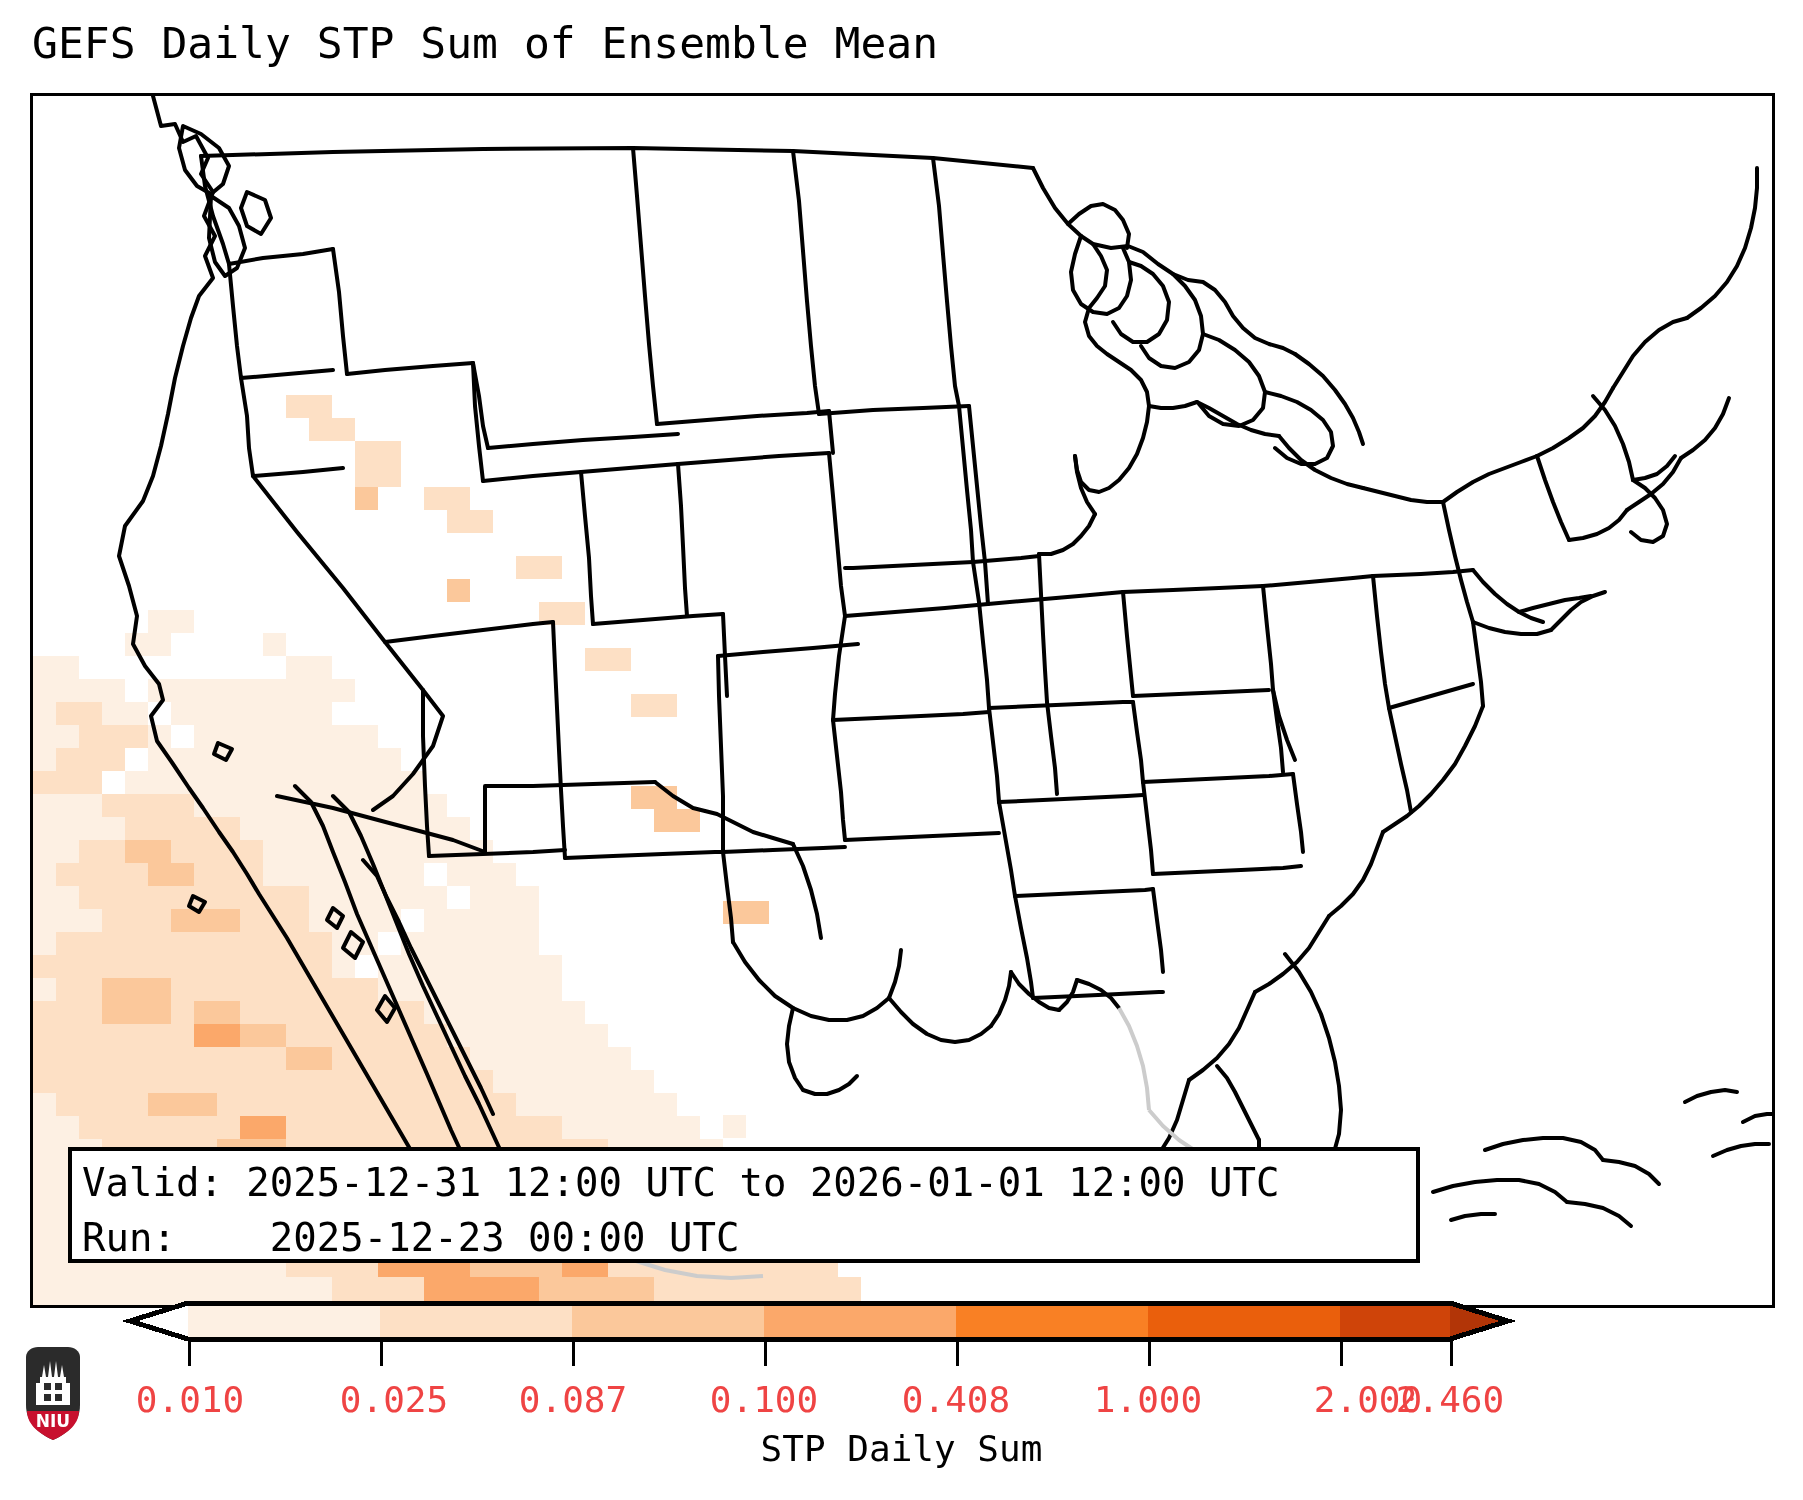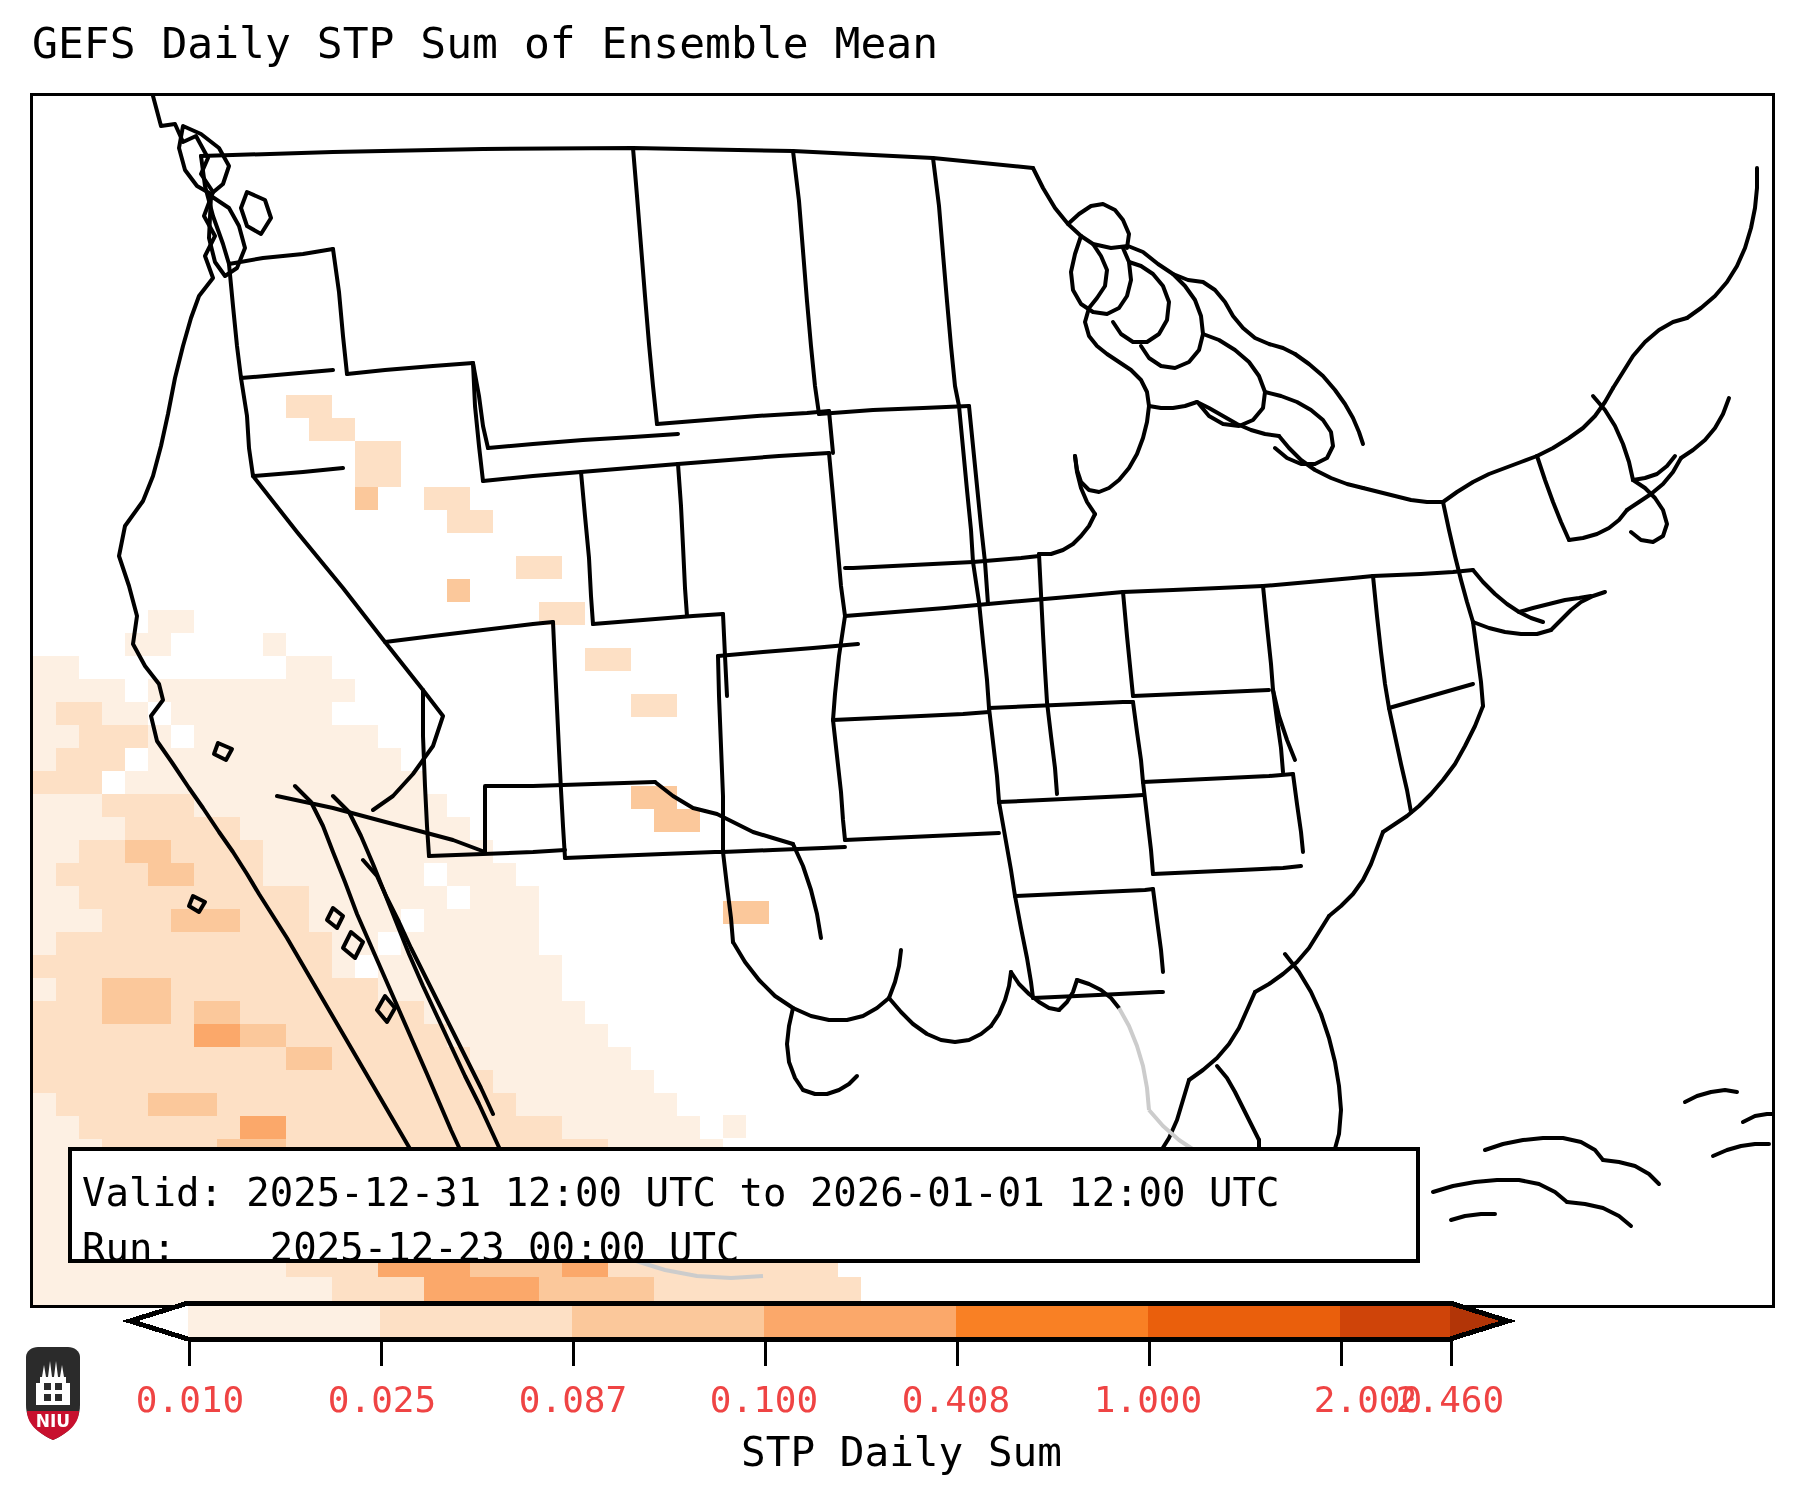--- a/index.html
+++ b/index.html
@@ -35,21 +35,21 @@
 
   .heat{position:absolute;left:0;top:0;width:100%;height:100%;}
 
   
   #info-box{
     position:absolute;left:67px;top:1146px;
     width:1352px;height:116px;
     border:4px solid #000;
     background:#ffffff;
     box-sizing:border-box;
-    padding:14px 0 0 10px;
+    padding:4px 0 0 10px;
   }
   .info-line{
     font-size:39px;line-height:55px;
     color:#000;white-space:pre;
     font-family:"DejaVu Sans Mono","Liberation Mono",monospace;
   }
 
   
   #colorbar-wrap{
     position:absolute;left:60px;top:1300px;width:1480px;height:60px;
@@ -59,21 +59,21 @@
   .cb-tick{position:absolute;width:3px;background:#000;top:40px;height:26px;}
   #cb-labels{position:absolute;left:0;top:1378px;width:1803px;height:48px;}
   .cb-label{
     position:absolute;font-size:36px;line-height:44px;color:#ef4444;
     white-space:pre;text-align:right;
     font-family:"DejaVu Sans Mono","Liberation Mono",monospace;
     transform:translateX(-50%);
   }
   #cb-axis-label{
     position:absolute;left:0;top:1428px;width:1803px;
-    text-align:center;font-size:41px;color:#000;white-space:pre;
+    text-align:center;font-size:36px;color:#000;white-space:pre;
     font-family:"DejaVu Sans Mono","Liberation Mono",monospace;
   }
 
   
   #niu-logo{position:absolute;left:18px;top:1343px;width:70px;height:100px;}
 </style>
 </head>
 <body>
 
 <div id="page">
@@ -467,21 +467,21 @@
       <div class="cb-tick" style="left:704px;"></div>
       <div class="cb-tick" style="left:896px;"></div>
       <div class="cb-tick" style="left:1088px;"></div>
       <div class="cb-tick" style="left:1280px;"></div>
       <div class="cb-tick" style="left:1390px;"></div>
     </div>
   </div>
 
   <div id="cb-labels">
     <span class="cb-label" style="left:190px;">0.010</span>
-    <span class="cb-label" style="left:382px;">0.025</span>
+    <span class="cb-label" style="left:394px;">0.025</span>
     <span class="cb-label" style="left:573px;">0.087</span>
     <span class="cb-label" style="left:764px;">0.100</span>
     <span class="cb-label" style="left:956px;">0.408</span>
     <span class="cb-label" style="left:1148px;">1.000</span>
     <span class="cb-label" style="left:1340px;margin-left:28px;">2.000</span>
     <span class="cb-label" style="left:1450px;">2.460</span>
   </div>
 
   <div id="cb-axis-label">STP Daily Sum</div>
 

